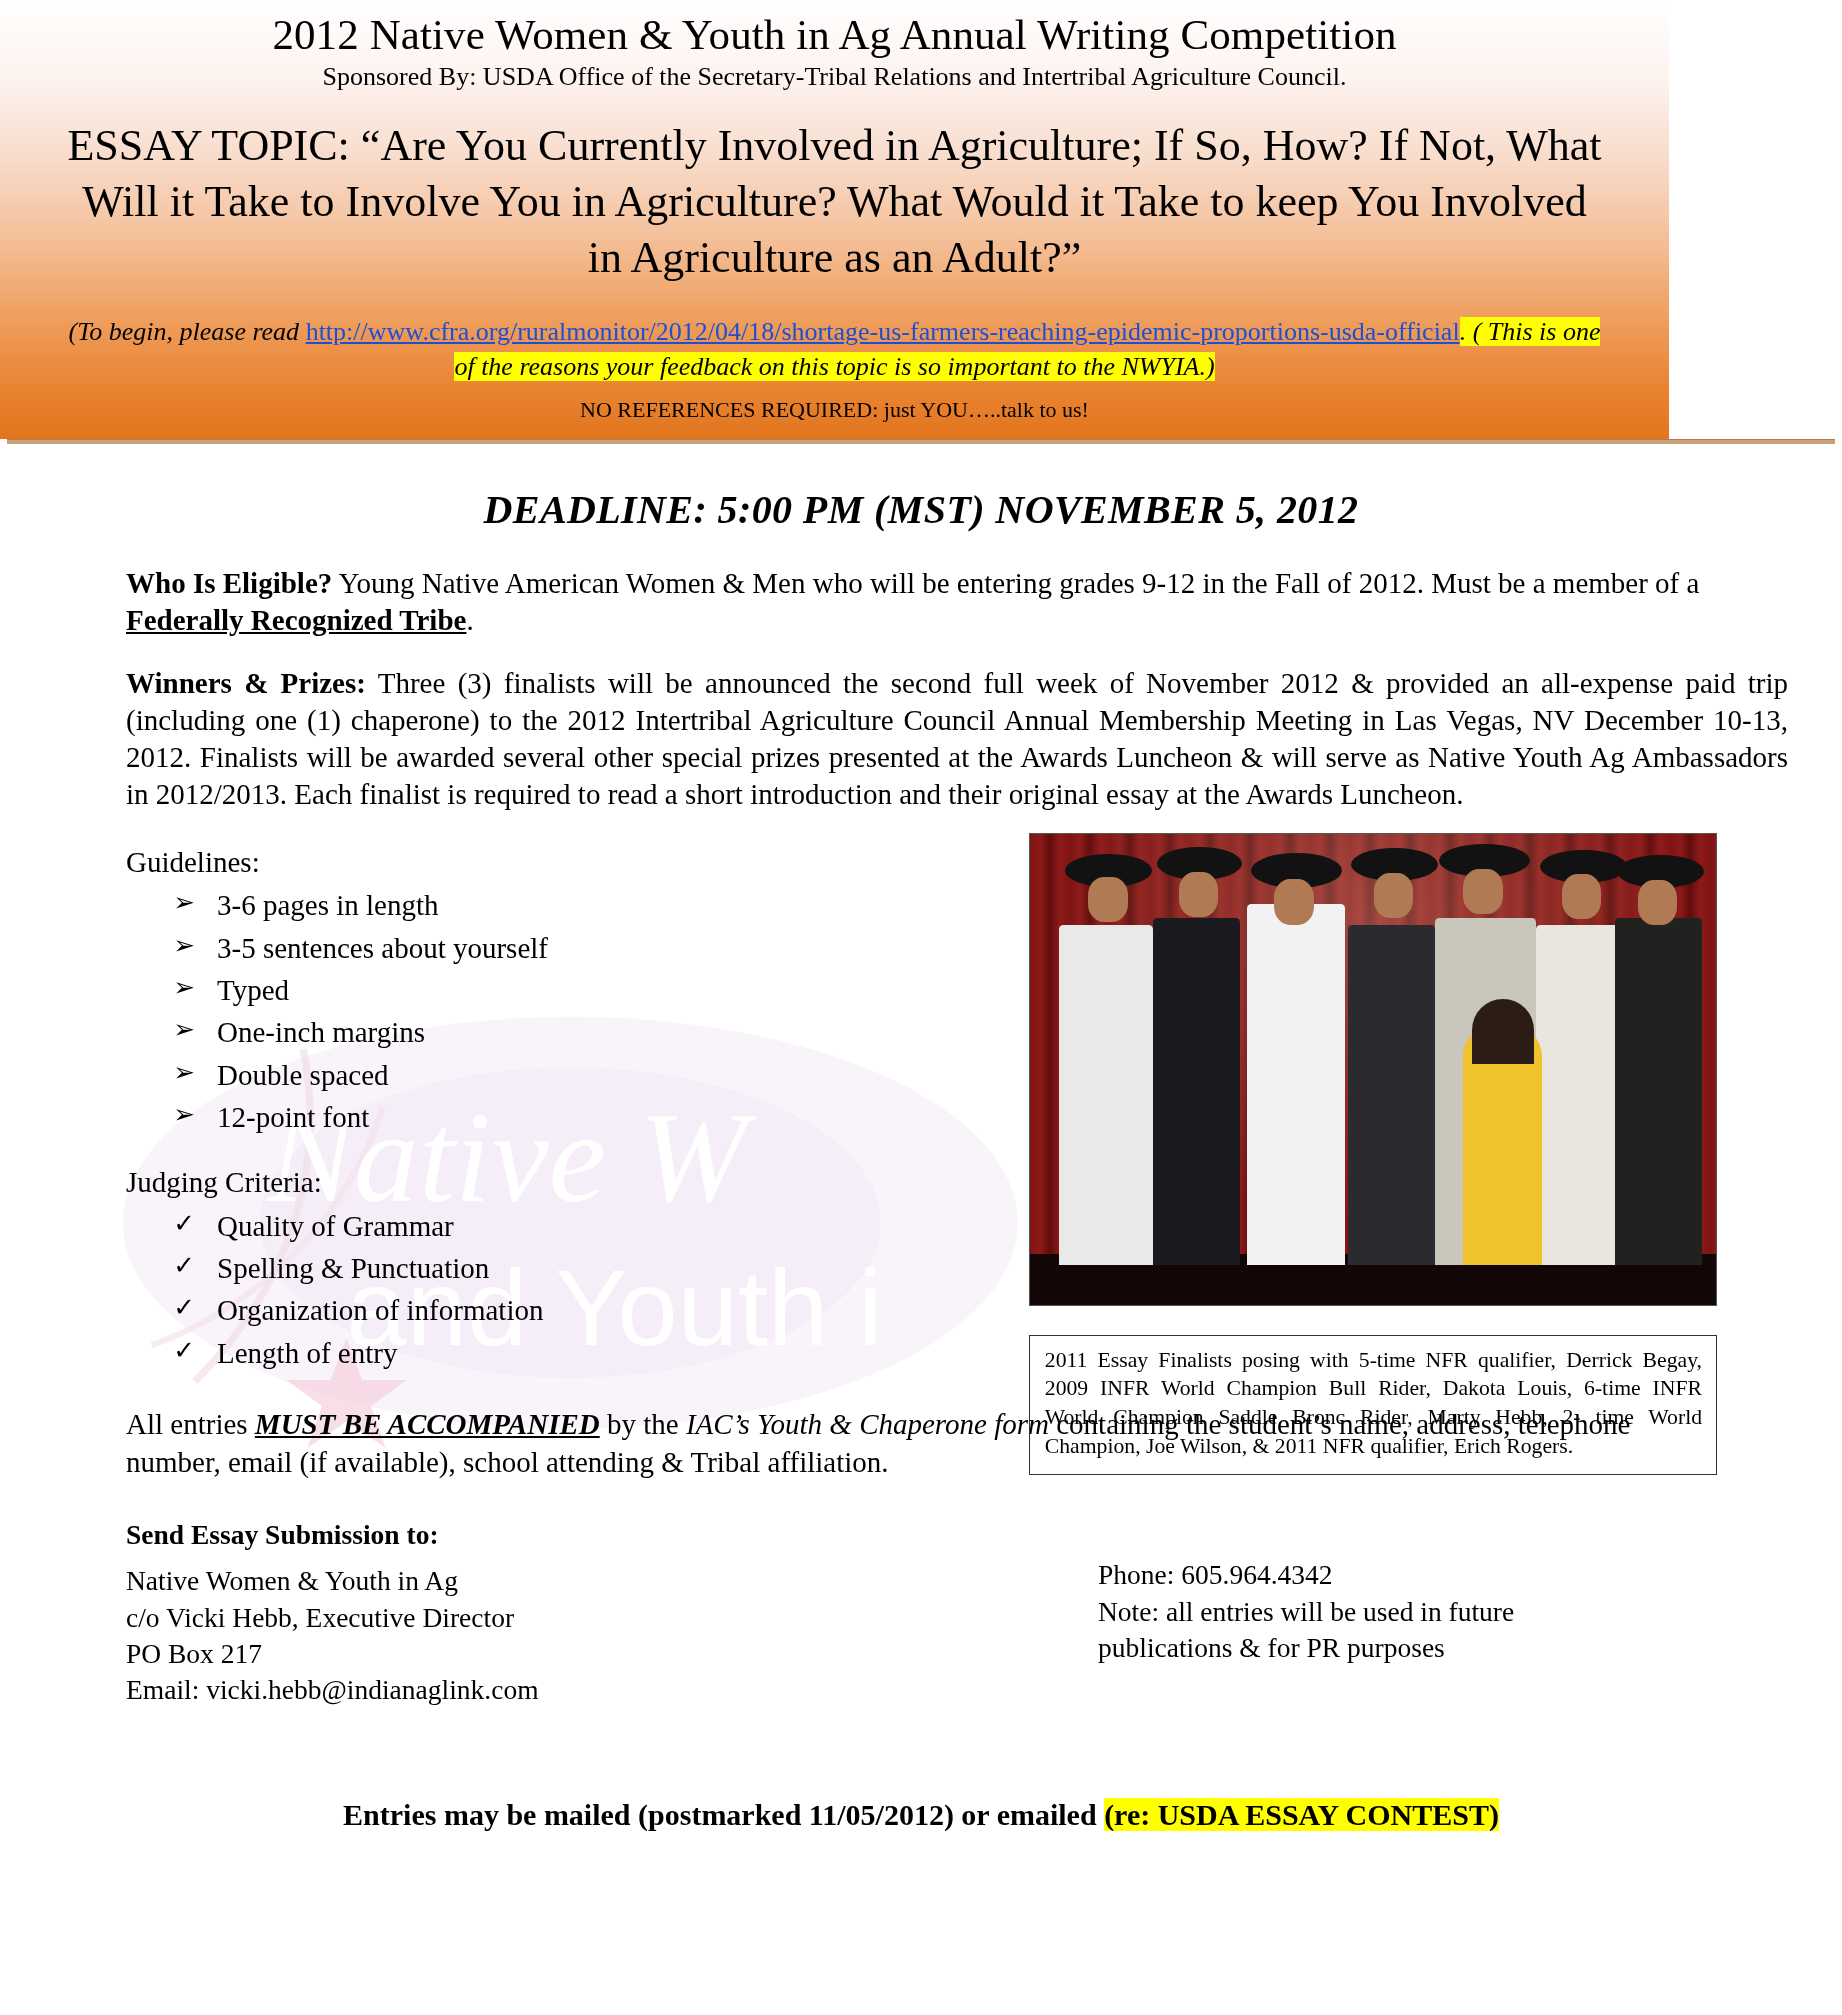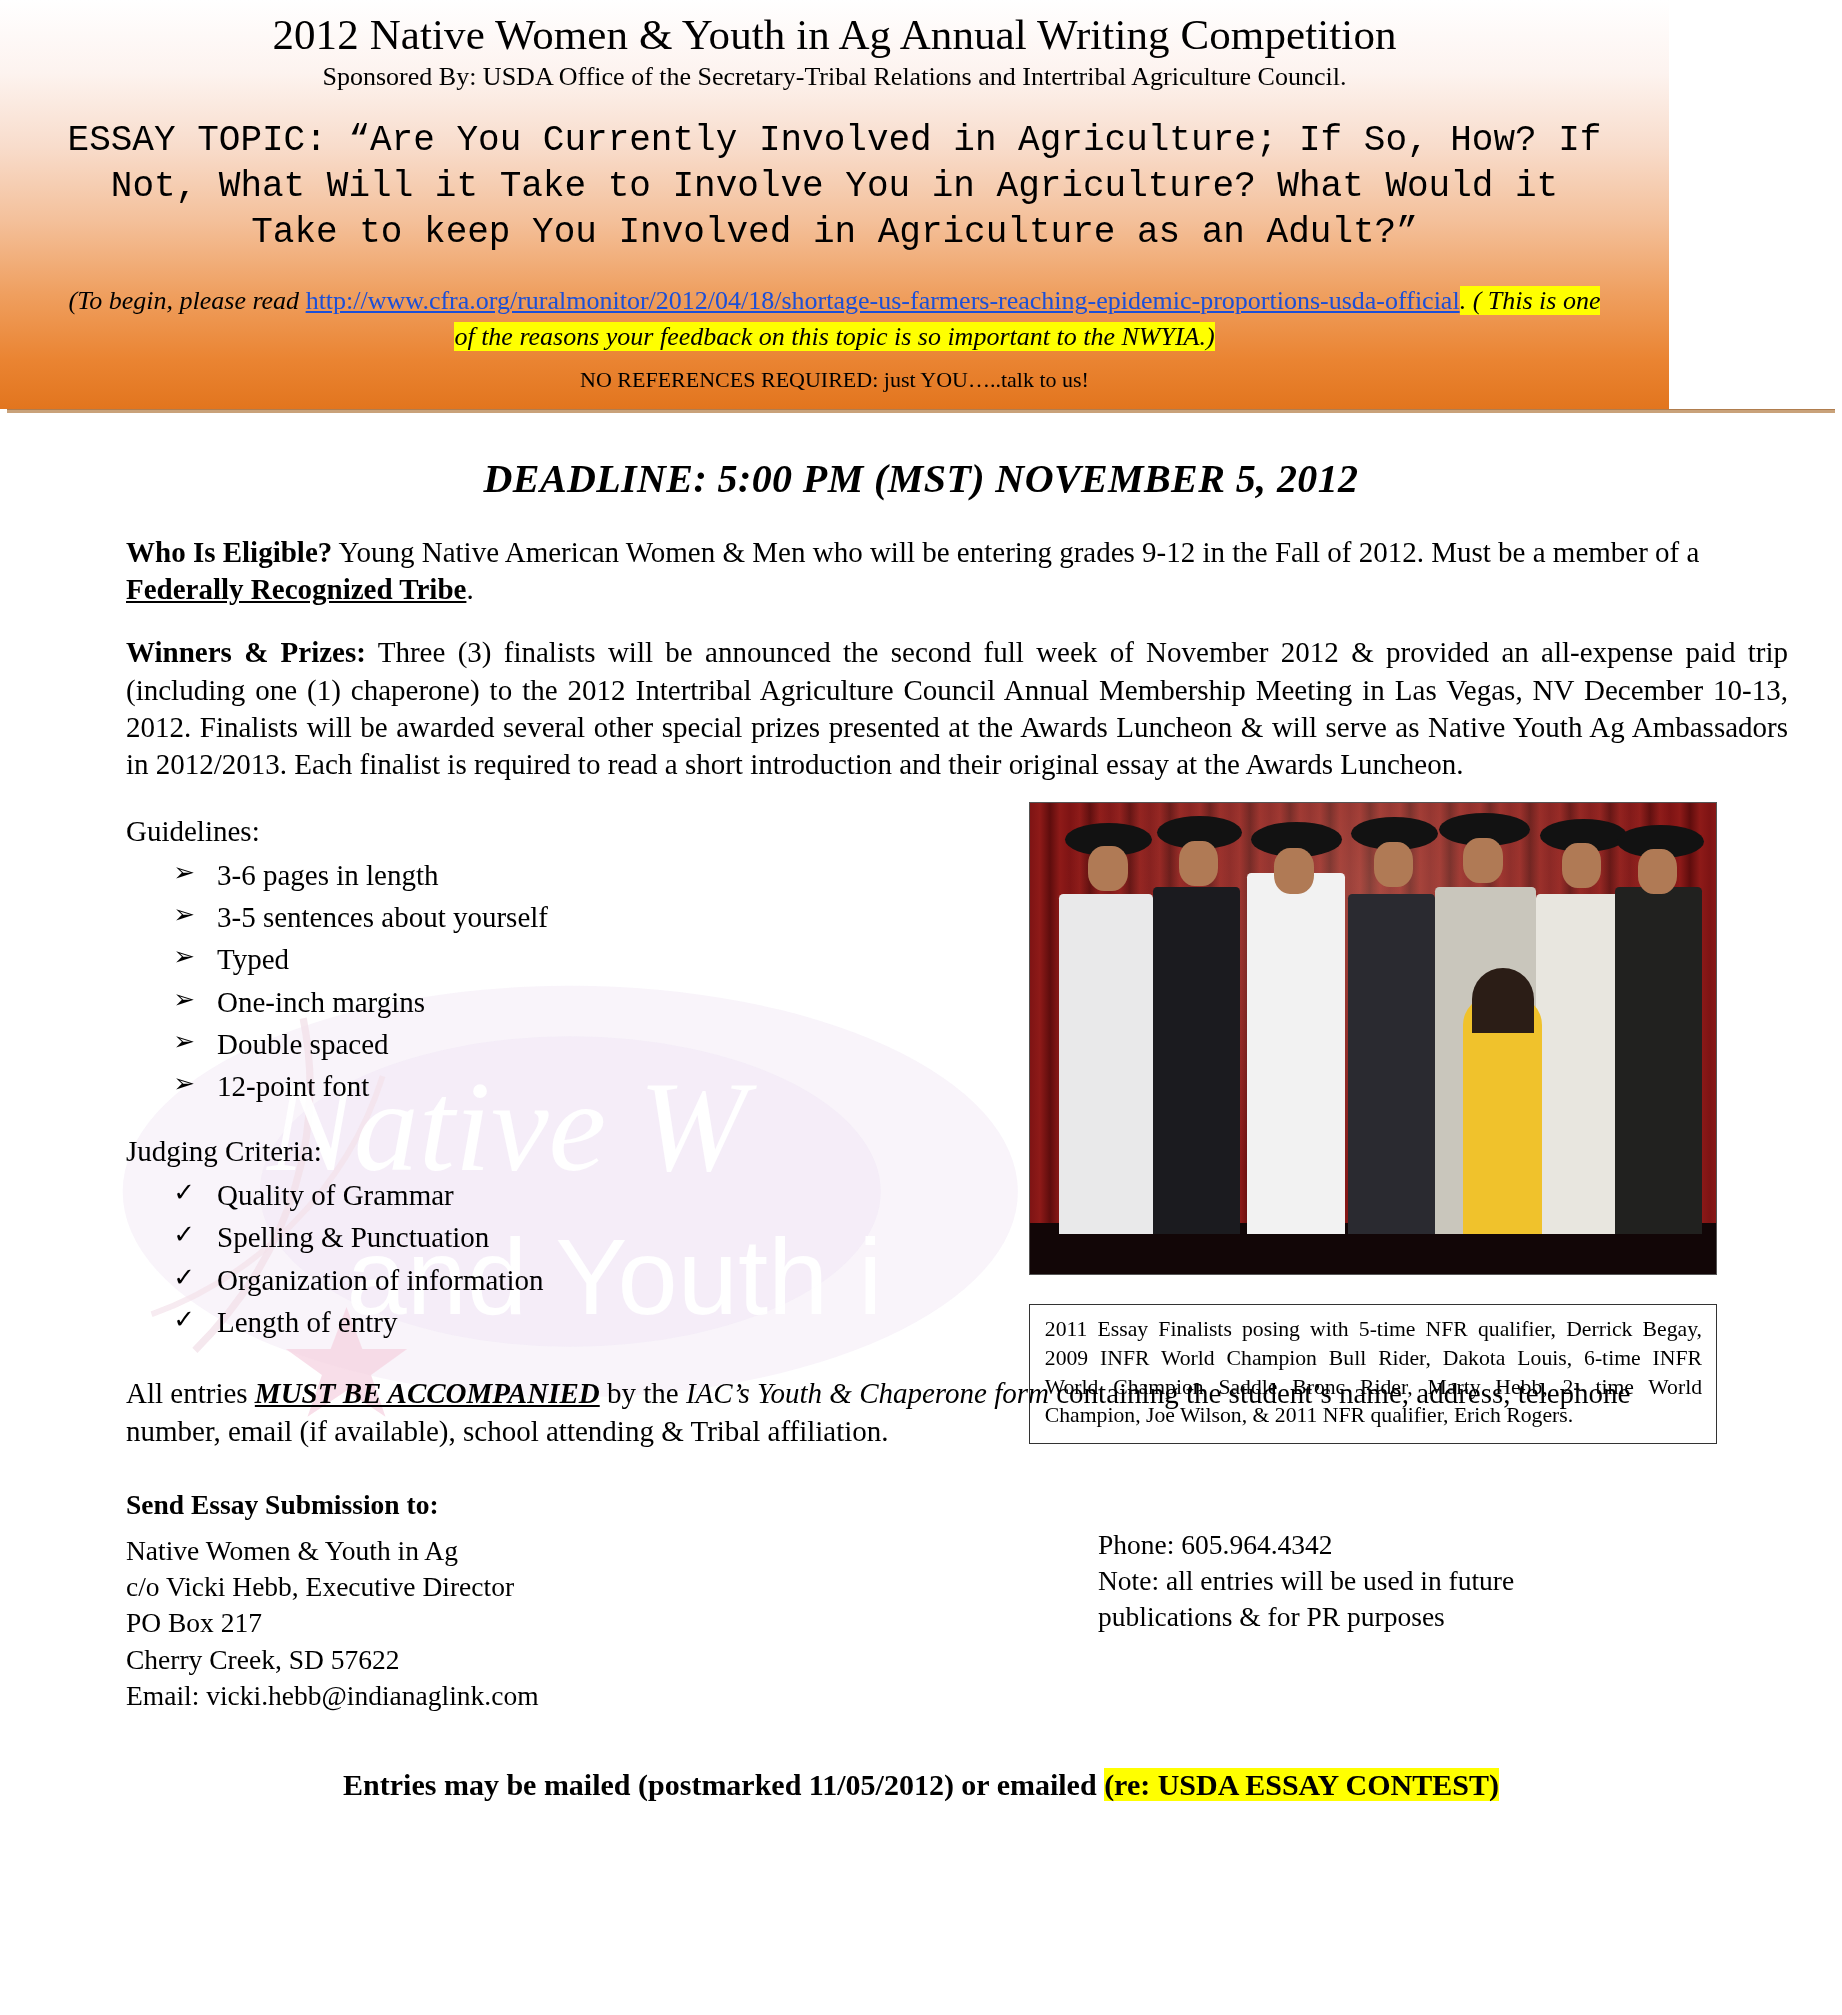--- a/index.html
+++ b/index.html
@@ -47,24 +47,23 @@
     font-size: 43px;
     line-height: 1.04;
     letter-spacing: 0.1px;
   }
   .title-sub {
     font-size: 26px;
     line-height: 1.25;
     margin-top: 2.9px;
   }
   .essay-topic {
-    font-size: 36px;
+    font-size: 44px;
     line-height: 1.28;
     margin: 24.6px 65px 0 65px;
-    font-family: Liberation Mono, monospace;
   }
   .tobegin {
     font-style: italic;
     font-size: 26px;
     line-height: 1.35;
     margin: 27.5px 61px 0 61px;
   }
   .tobegin a {
     color: #1b4fd8;
     text-decoration: underline;
@@ -339,21 +338,20 @@
 
       <p class="allentries">
         <span>All entries </span><span class="u ital">MUST BE ACCOMPANIED</span><span> by the </span><span class="ital">IAC’s Youth &amp; Chaperone form</span><span> containing the student’s name, address, telephone number, email (if available), school attending &amp; Tribal affiliation.</span>
       </p>
 
       <div class="send-wrap">
         <div class="send-head">Send Essay Submission to:</div>
         <div class="addr-line">Native Women &amp; Youth in Ag</div>
         <div class="addr-line">c/o Vicki Hebb, Executive Director</div>
         <div class="addr-line">PO Box 217</div>
-        <div class="addr-line">Cherry Creek, SD 57622</div>
         <div class="addr-line">Email: vicki.hebb@indianaglink.com</div>
 
         <div class="right-col-send">
           <div class="right-line">Phone: 605.964.4342</div>
           <div class="right-line">Note: all entries will be used in future</div>
           <div class="right-line">publications &amp; for PR purposes</div>
         </div>
       </div>
 
       <div class="footer-note">

